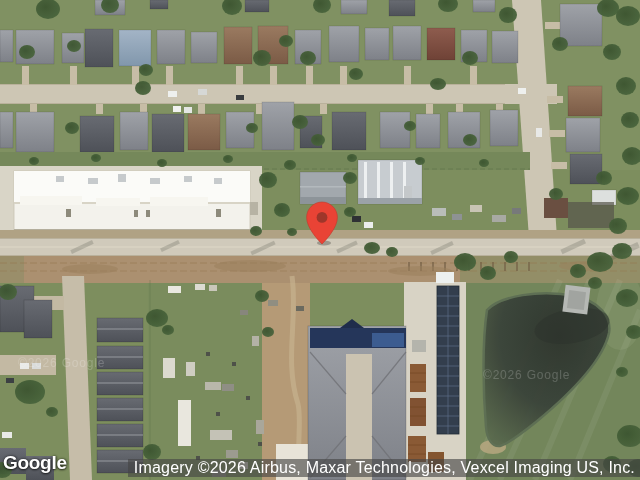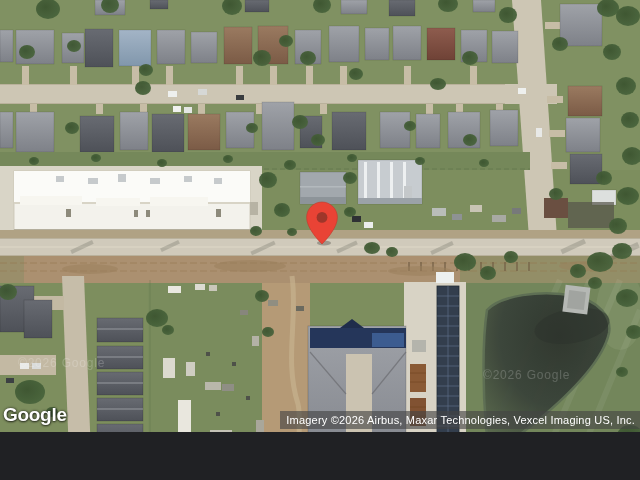--- a/index.html
+++ b/index.html
@@ -1,26 +1,26 @@
 <!DOCTYPE html>
 <html><head>
 <meta charset="utf-8">
 <style>
   html,body{margin:0;padding:0;background:#202124;}
-  .stage{position:relative;width:640px;height:432px;overflow:hidden;font-family:"Liberation Sans",sans-serif;background:#7d8e5e;}
+  .stage{position:relative;width:640px;height:480px;overflow:hidden;font-family:"Liberation Sans",sans-serif;background:#7d8e5e;}
   .stage svg{position:absolute;inset:0;display:block;}
   .google-logo{
     position:absolute;left:3px;bottom:6px;z-index:5;
     font-size:19px;font-weight:bold;letter-spacing:-0.3px;color:#ffffff;
     text-shadow:0 1px 2px rgba(0,0,0,.55),0 0 3px rgba(0,0,0,.45),1px 0 2px rgba(0,0,0,.35);
     cursor:pointer;user-select:none;
   }
   .attribution{
     position:absolute;right:0;bottom:3px;z-index:5;height:18px;line-height:18px;
-    background:rgba(68,68,68,.62);color:#ffffff;font-size:11px;letter-spacing:.2px;
+    background:rgba(68,68,68,.62);color:#ffffff;font-size:16px;letter-spacing:.2px;
     padding:0 5px 0 6px;white-space:nowrap;
   }
   .watermark{
     position:absolute;z-index:4;font-size:12px;letter-spacing:.8px;
     color:rgba(255,255,255,.20);white-space:nowrap;user-select:none;
   }
   .wm-left{left:18px;top:356px;}
   .wm-right{left:483px;top:368px;}
 </style>
 </head>

